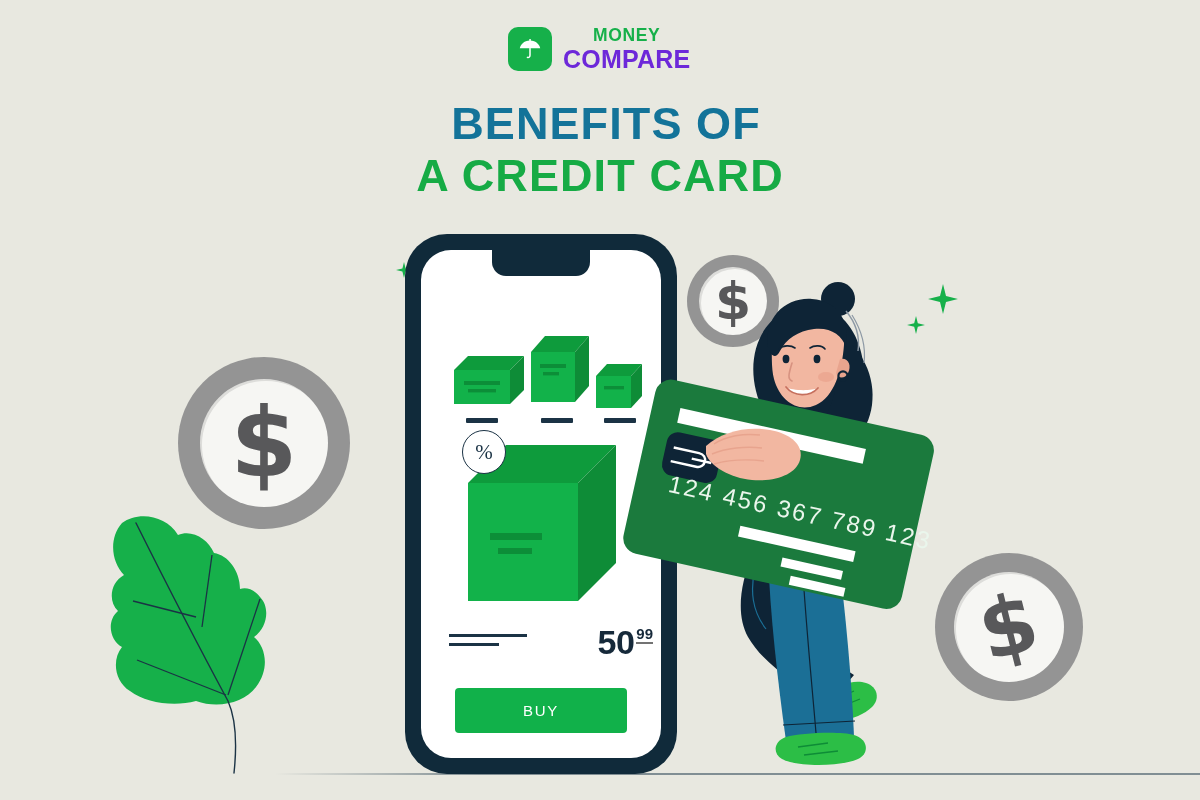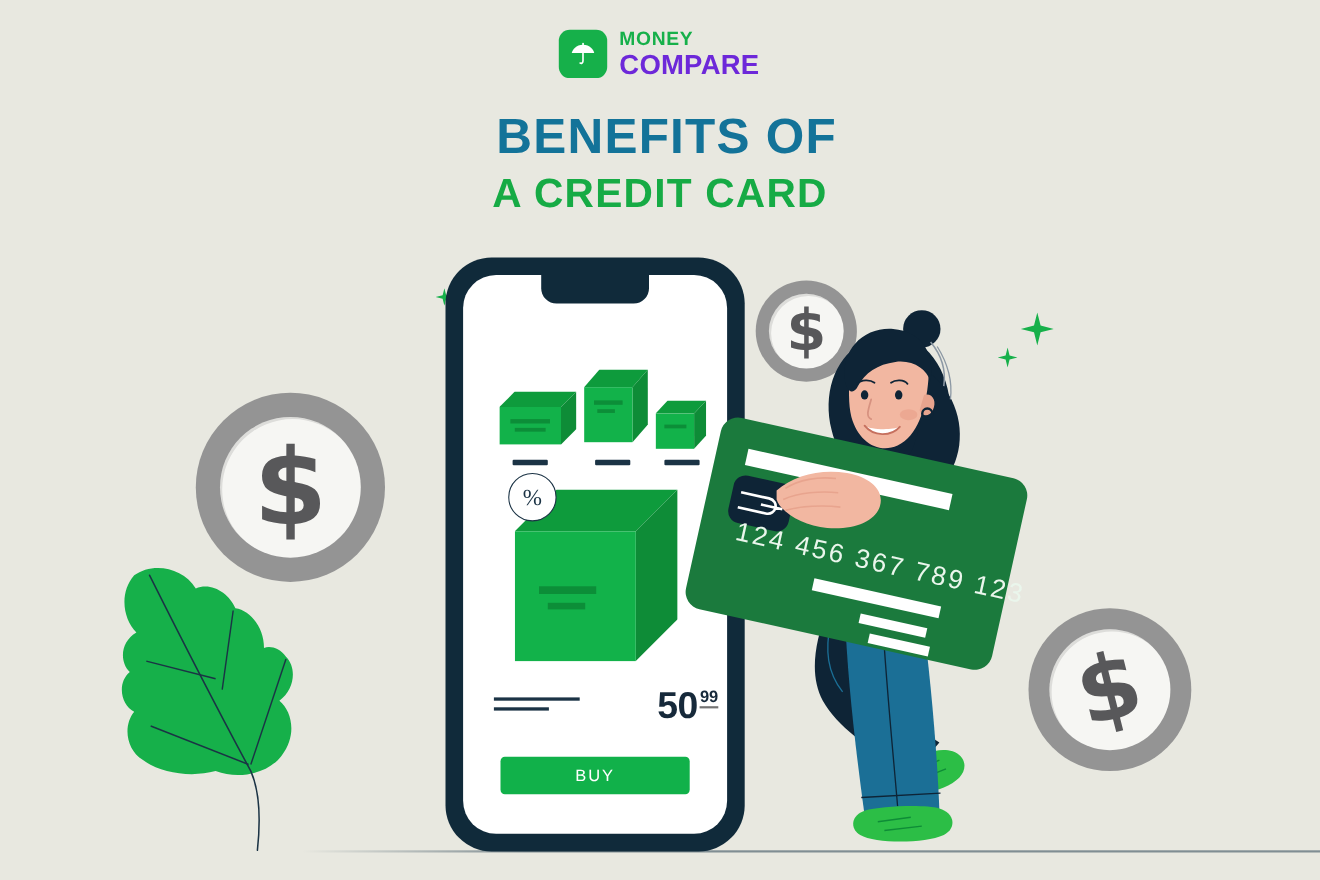--- a/index.html
+++ b/index.html
@@ -7,28 +7,28 @@
     width:1200px;height:800px;overflow:hidden;
     background:#E8E8E0;
     font-family:"Liberation Sans", sans-serif;
     position:relative;
   }
   #stage{position:absolute;inset:0;width:1200px;height:800px;}
 
   
   .logo-wrap{position:absolute;left:508px;top:27px;display:flex;align-items:center;gap:11px;}
   .logo-mark{width:44px;height:44px;border-radius:10px;background:#16B04A;display:flex;align-items:center;justify-content:center;}
-  .logo-text{display:flex;flex-direction:column;line-height:1;}
+  .logo-text{display:flex;flex-direction:column;line-height:1;text-align:center;}
   .logo-money{font-size:17.5px;font-weight:700;color:#16B04A;letter-spacing:.6px;}
   .logo-compare{font-size:25px;font-weight:800;color:#6d28d9;letter-spacing:.2px;margin-top:2px;}
 
   
   .headline{position:absolute;left:0;top:98px;width:1200px;text-align:center;}
   .hl1{font-size:45px;font-weight:800;letter-spacing:1.1px;color:#137399;line-height:52px;margin-left:12px;}
-  .hl2{font-size:37px;font-weight:800;letter-spacing:1.1px;color:#16AB45;line-height:52px;}
+  .hl2{font-size:45px;font-weight:800;letter-spacing:1.1px;color:#16AB45;line-height:52px;}
 
   
   .ground{position:absolute;left:275px;top:773px;width:925px;height:2px;
     background:linear-gradient(90deg,rgba(120,134,140,0) 0%,rgba(110,126,134,.85) 22%,rgba(110,126,134,.85) 100%);}
 
   
   .coin{position:absolute;border-radius:50%;background:#949494;display:flex;align-items:center;justify-content:center;}
   .coin .inner{border-radius:50%;background:#F6F6F3;display:flex;align-items:center;justify-content:center;
                 box-shadow:inset 2px 2px 0 rgba(0,0,0,.10);}
   .coin .sym{color:#58585A;font-weight:800;line-height:1;font-family:"DejaVu Sans",sans-serif;}
@@ -70,21 +70,21 @@
   .bigbox{position:absolute;left:47px;top:195px;}
 
   .priceline{position:absolute;left:0;top:375px;width:240px;height:36px;}
   .pl1{position:absolute;left:28px;top:9px;width:78px;height:3.2px;background:#1B3345;}
   .pl2{position:absolute;left:28px;top:18px;width:50px;height:3.2px;background:#1B3345;}
   .price{position:absolute;right:8px;top:0;display:flex;align-items:flex-start;color:#16293A;}
   .price .amt{font-size:34px;font-weight:800;letter-spacing:-.5px;line-height:34px;}
   .price .cts{font-size:15px;font-weight:800;line-height:15px;margin-left:2px;margin-top:1px;
                border-bottom:2px solid #737373;padding-bottom:1px;}
 
-  .buy{position:absolute;left:34px;top:438px;width:172px;height:34px;border-radius:4px;
+  .buy{position:absolute;left:34px;top:438px;width:172px;height:45px;border-radius:4px;
        background:#11B14A;border:none;color:#fff;font-size:15px;letter-spacing:1.7px;
        font-family:"Liberation Sans",sans-serif;cursor:pointer;}
 
   
   #person{position:absolute;left:640px;top:255px;width:360px;height:540px;}
   #card{position:absolute;left:652px;top:378px;width:285px;height:190px;}
 
   .cardnum{position:absolute;left:672px;top:470px;width:240px;
            transform:rotate(12.5deg);transform-origin:0 0;
            color:#EAF6EC;font-size:24px;letter-spacing:2.2px;

